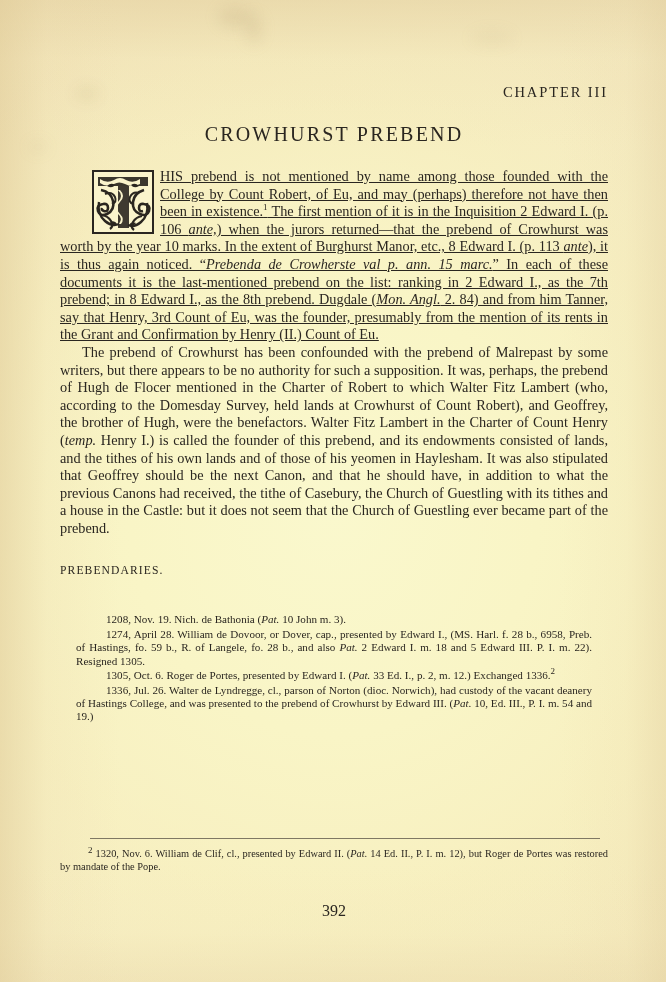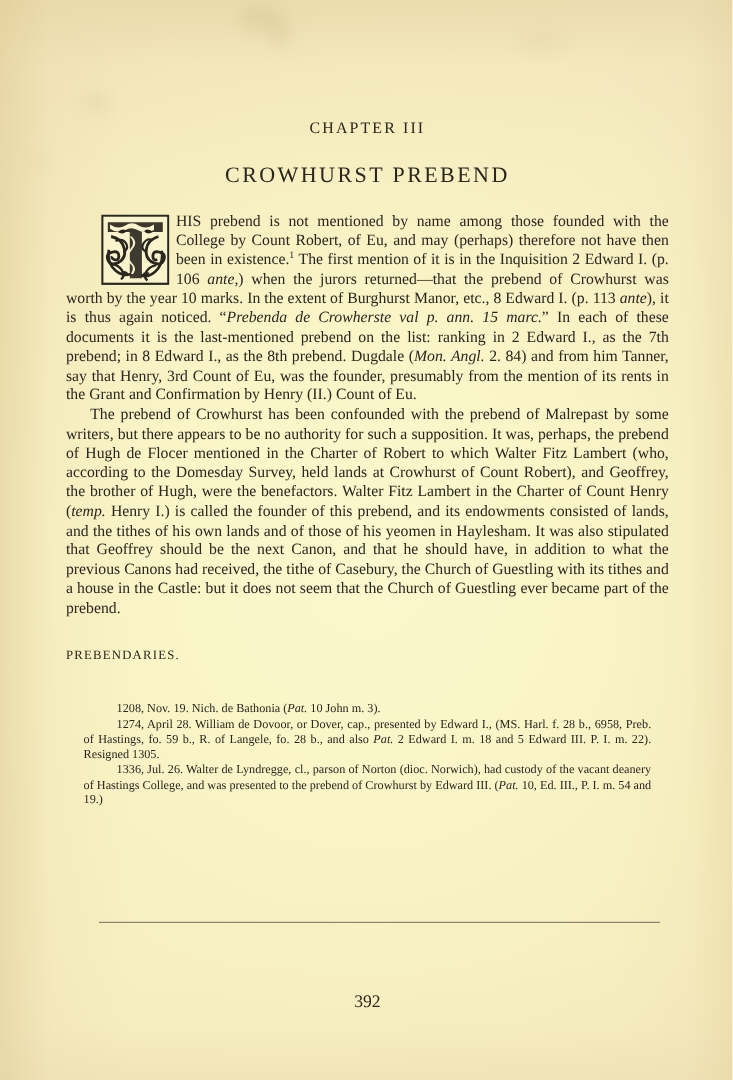--- a/index.html
+++ b/index.html
@@ -70,25 +70,25 @@
   
   #content {
     position: absolute;
     left: 60px;
     top: 0;
     width: 548px;
     height: 982px;
   }
 
   .chapter-title {
-    text-align: center;
+    text-align: right;
     font-size: 14.5px;
     letter-spacing: 1.9px;
     margin: 0;
-    padding-top: 109px;
+    padding-top: 84px;
     font-weight: normal;
   }
 
   .prebend-title {
     text-align: center;
     font-size: 20px;
     letter-spacing: 2.2px;
     margin: 0;
     padding-top: 22px;
     font-weight: normal;
@@ -99,20 +99,21 @@
     font-size: 14.3px;
     line-height: 17.6px;
     text-align: justify;
     text-justify: inter-word;
     margin: 0;
     hyphens: none;
   }
 
   #para-opening {
     padding-top: 22px;
+    text-decoration: underline;
   }
 
   .dropcap {
     float: left;
     width: 62px;
     height: 64px;
     margin: 2px 6px 0 32px;
     position: relative;
   }
   .dropcap svg { display: block; }
@@ -234,24 +235,26 @@
       </span><span>HIS prebend is not mentioned by name among those founded with the College by Count Robert, of Eu, and may (perhaps) therefore not have then been in existence.</span><sup>1</sup><span> The first mention of it is in the Inquisition 2 Edward I. (p. 106 </span><span class="it">ante,</span><span>) when the jurors returned—that the prebend of Crowhurst was worth by the year 10 marks. In the extent of Burghurst Manor, etc., 8 Edward I. (p. 113 </span><span class="it">ante</span><span>), it is thus again noticed. “</span><span class="it">Prebenda de Crowherste val p. ann. 15 marc.</span><span>” In each of these documents it is the last-mentioned prebend on the list: ranking in 2 Edward I., as the 7th prebend; in 8 Edward I., as the 8th prebend. Dugdale (</span><span class="it">Mon. Angl.</span><span> 2. 84) and from him Tanner, say that Henry, 3rd Count of Eu, was the founder, presumably from the mention of its rents in the Grant and Confirmation by Henry (II.) Count of Eu.</span>
     </p>
 
     <p class="body-text" id="para-second"><span>The prebend of Crowhurst has been confounded with the prebend of Malrepast by some writers, but there appears to be no authority for such a supposition. It was, perhaps, the prebend of Hugh de Flocer mentioned in the Charter of Robert to which Walter Fitz Lambert (who, according to the Domesday Survey, held lands at Crowhurst of Count Robert), and Geoffrey, the brother of Hugh, were the benefactors. Walter Fitz Lambert in the Charter of Count Henry (</span><span class="it">temp.</span><span> Henry I.) is called the founder of this prebend, and its endowments consisted of lands, and the tithes of his own lands and of those of his yeomen in Haylesham. It was also stipulated that Geoffrey should be the next Canon, and that he should have, in addition to what the previous Canons had received, the tithe of Casebury, the Church of Guestling with its tithes and a house in the Castle: but it does not seem that the Church of Guestling ever became part of the prebend.</span></p>
 
     <h3 class="section-head">PREBENDARIES.</h3>
 
     <ul id="prebendaries-list">
       <li class="prebendary-entry"><span>1208, Nov. 19. Nich. de Bathonia (</span><span class="it">Pat.</span><span> 10 John m. 3).</span></li>
       <li class="prebendary-entry"><span>1274, April 28. William de Dovoor, or Dover, cap., presented by Edward I., (MS. Harl. f. 28 b., 6958, Preb. of Hastings, fo. 59 b., R. of Langele, fo. 28 b., and also </span><span class="it">Pat.</span><span> 2 Edward I. m. 18 and 5 Edward III. P. I. m. 22). Resigned 1305.</span></li>
+      <li class="prebendary-entry"><span>1305, Oct. 6. Roger de Portes, presented by Edward I. (</span><span class="it">Pat.</span><span> 33 Ed. I., p. 2, m. 12.) Exchanged 1336.</span><sup>2</sup></li>
       <li class="prebendary-entry"><span>1336, Jul. 26. Walter de Lyndregge, cl., parson of Norton (dioc. Norwich), had custody of the vacant deanery of Hastings College, and was presented to the prebend of Crowhurst by Edward III. (</span><span class="it">Pat.</span><span> 10, Ed. III., P. I. m. 54 and 19.)</span></li>
     </ul>
 
     <div id="footnote-rule"></div>
 
     <div id="footnotes">
+      <p class="footnote"><sup>2</sup><span> 1320, Nov. 6. William de Clif, cl., presented by Edward II. (</span><span class="it">Pat.</span><span> 14 Ed. II., P. I. m. 12), but Roger de Portes was restored by mandate of the Pope.</span></p>
     </div>
 
     <div id="page-number">392</div>
 
   </div>
 </div>
 
 </body></html>

